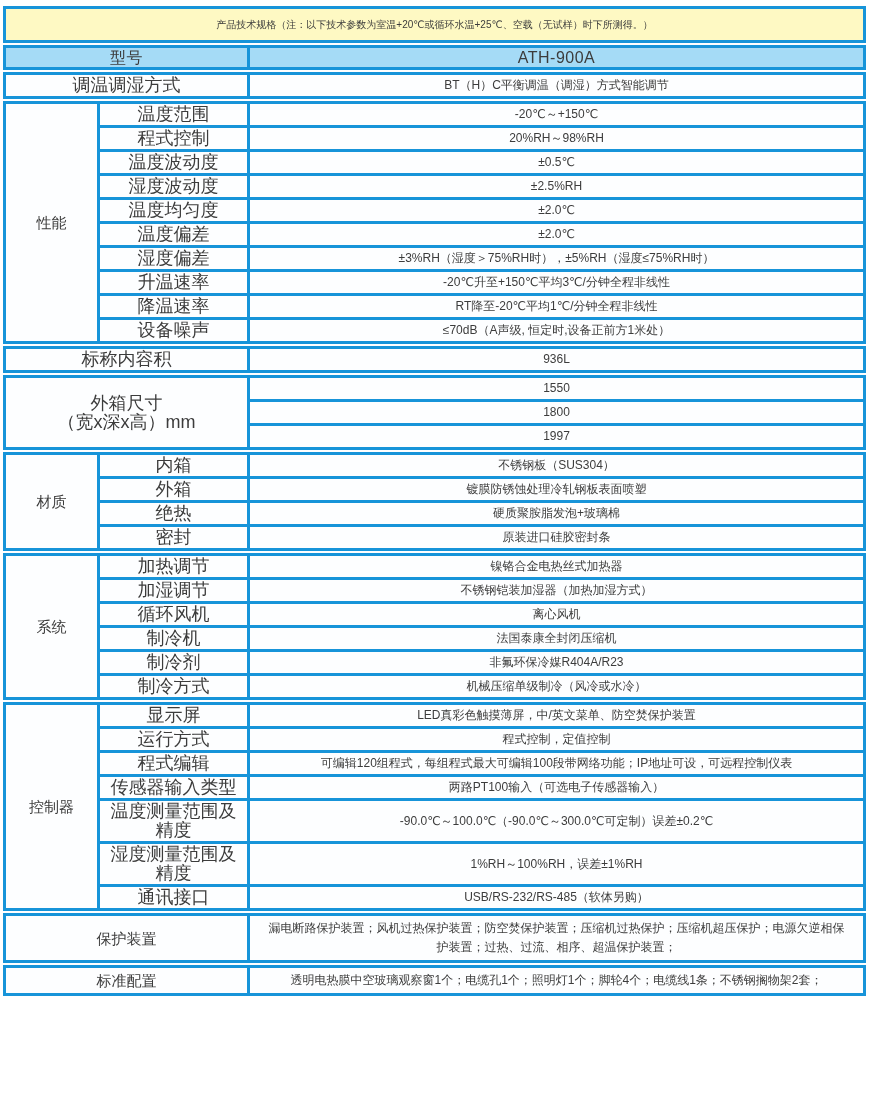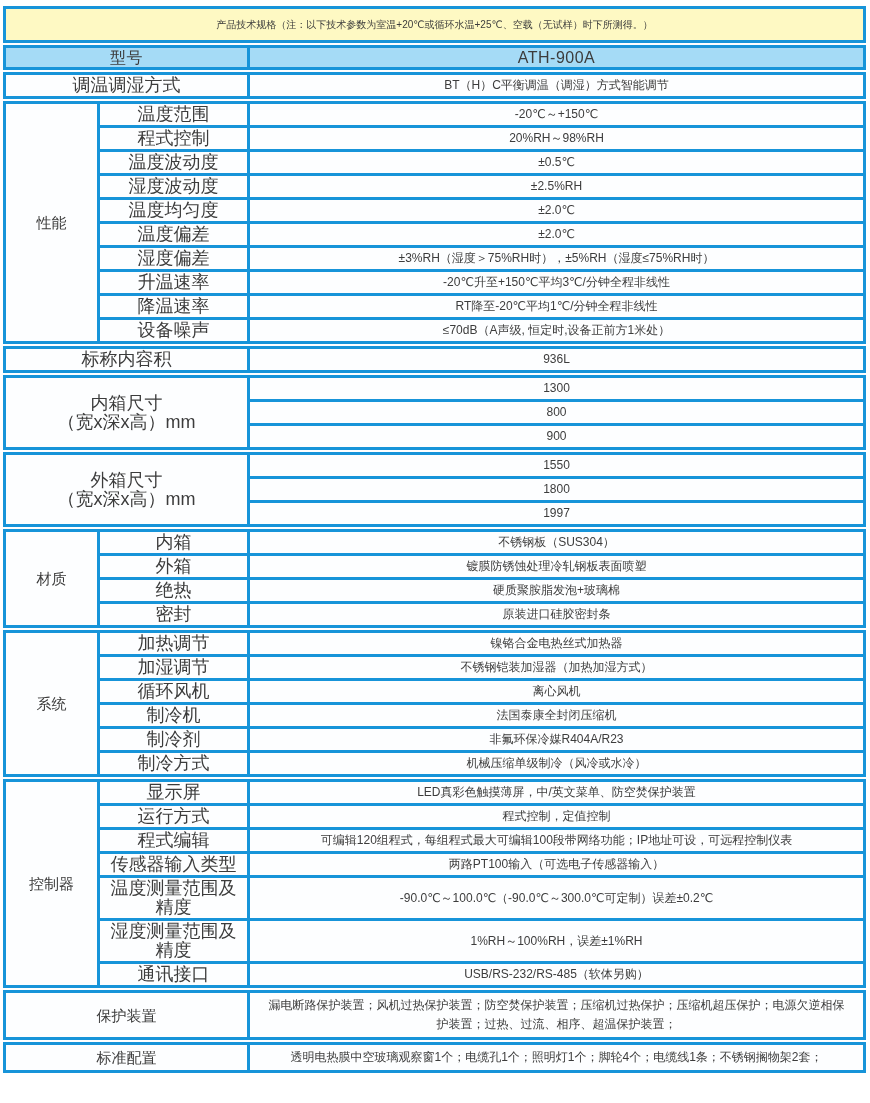--- a/index.html
+++ b/index.html
@@ -157,42 +157,20 @@
     </table>
     <table class="sec">
       <colgroup>
         <col class="col-group">
         <col class="col-label">
         <col class="col-value">
       </colgroup>
       <tbody>
         <tr>
           <td colspan="2" rowspan="3" class="label-cell dims-cell">
-            <span class="dims-line">内箱尺寸</span>
-            <span class="dims-line">（宽x深x高）mm</span>
-          </td>
-          <td class="value-cell">1300</td>
-        </tr>
-        <tr>
-          <td class="value-cell">800</td>
-        </tr>
-        <tr>
-          <td class="value-cell">900</td>
-        </tr>
-      </tbody>
-    </table>
-    <table class="sec">
-      <colgroup>
-        <col class="col-group">
-        <col class="col-label">
-        <col class="col-value">
-      </colgroup>
-      <tbody>
-        <tr>
-          <td colspan="2" rowspan="3" class="label-cell dims-cell">
             <span class="dims-line">外箱尺寸</span>
             <span class="dims-line">（宽x深x高）mm</span>
           </td>
           <td class="value-cell">1550</td>
         </tr>
         <tr>
           <td class="value-cell">1800</td>
         </tr>
         <tr>
           <td class="value-cell">1997</td>

